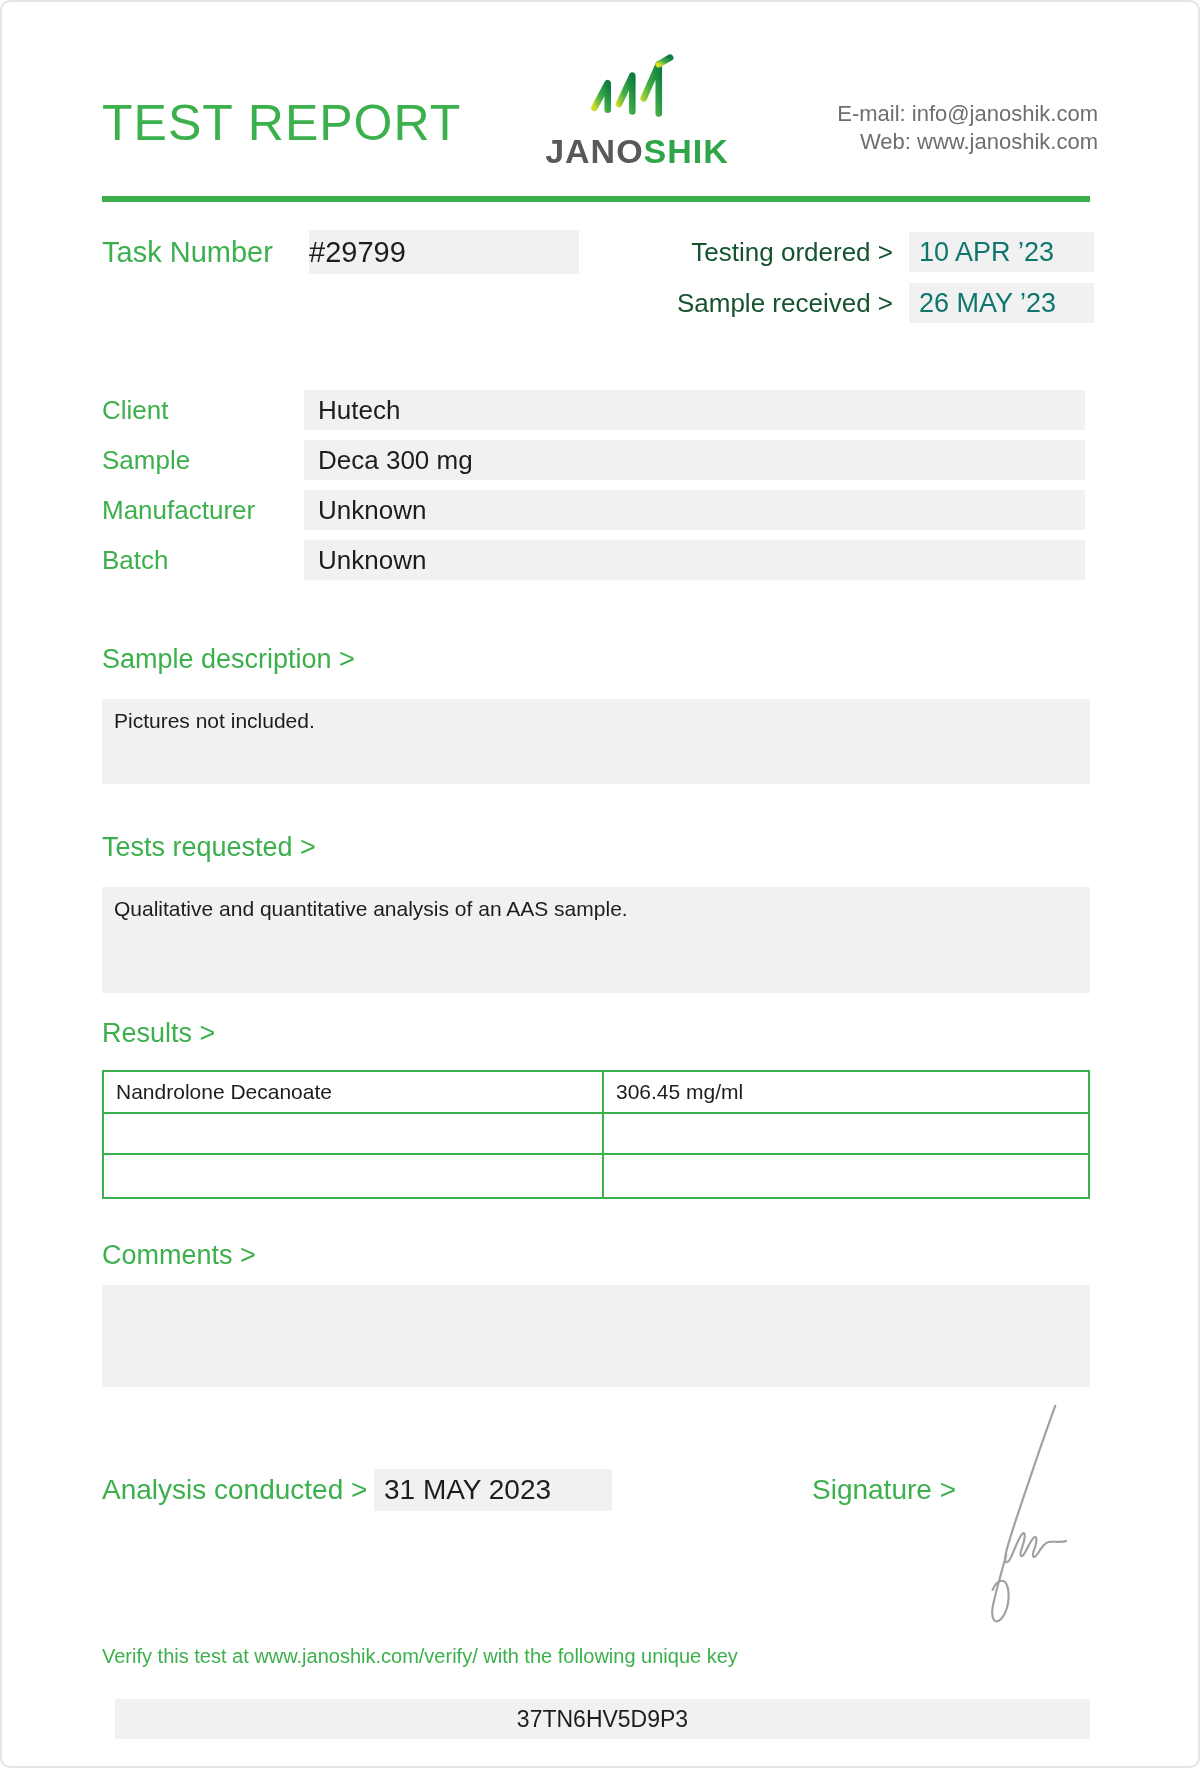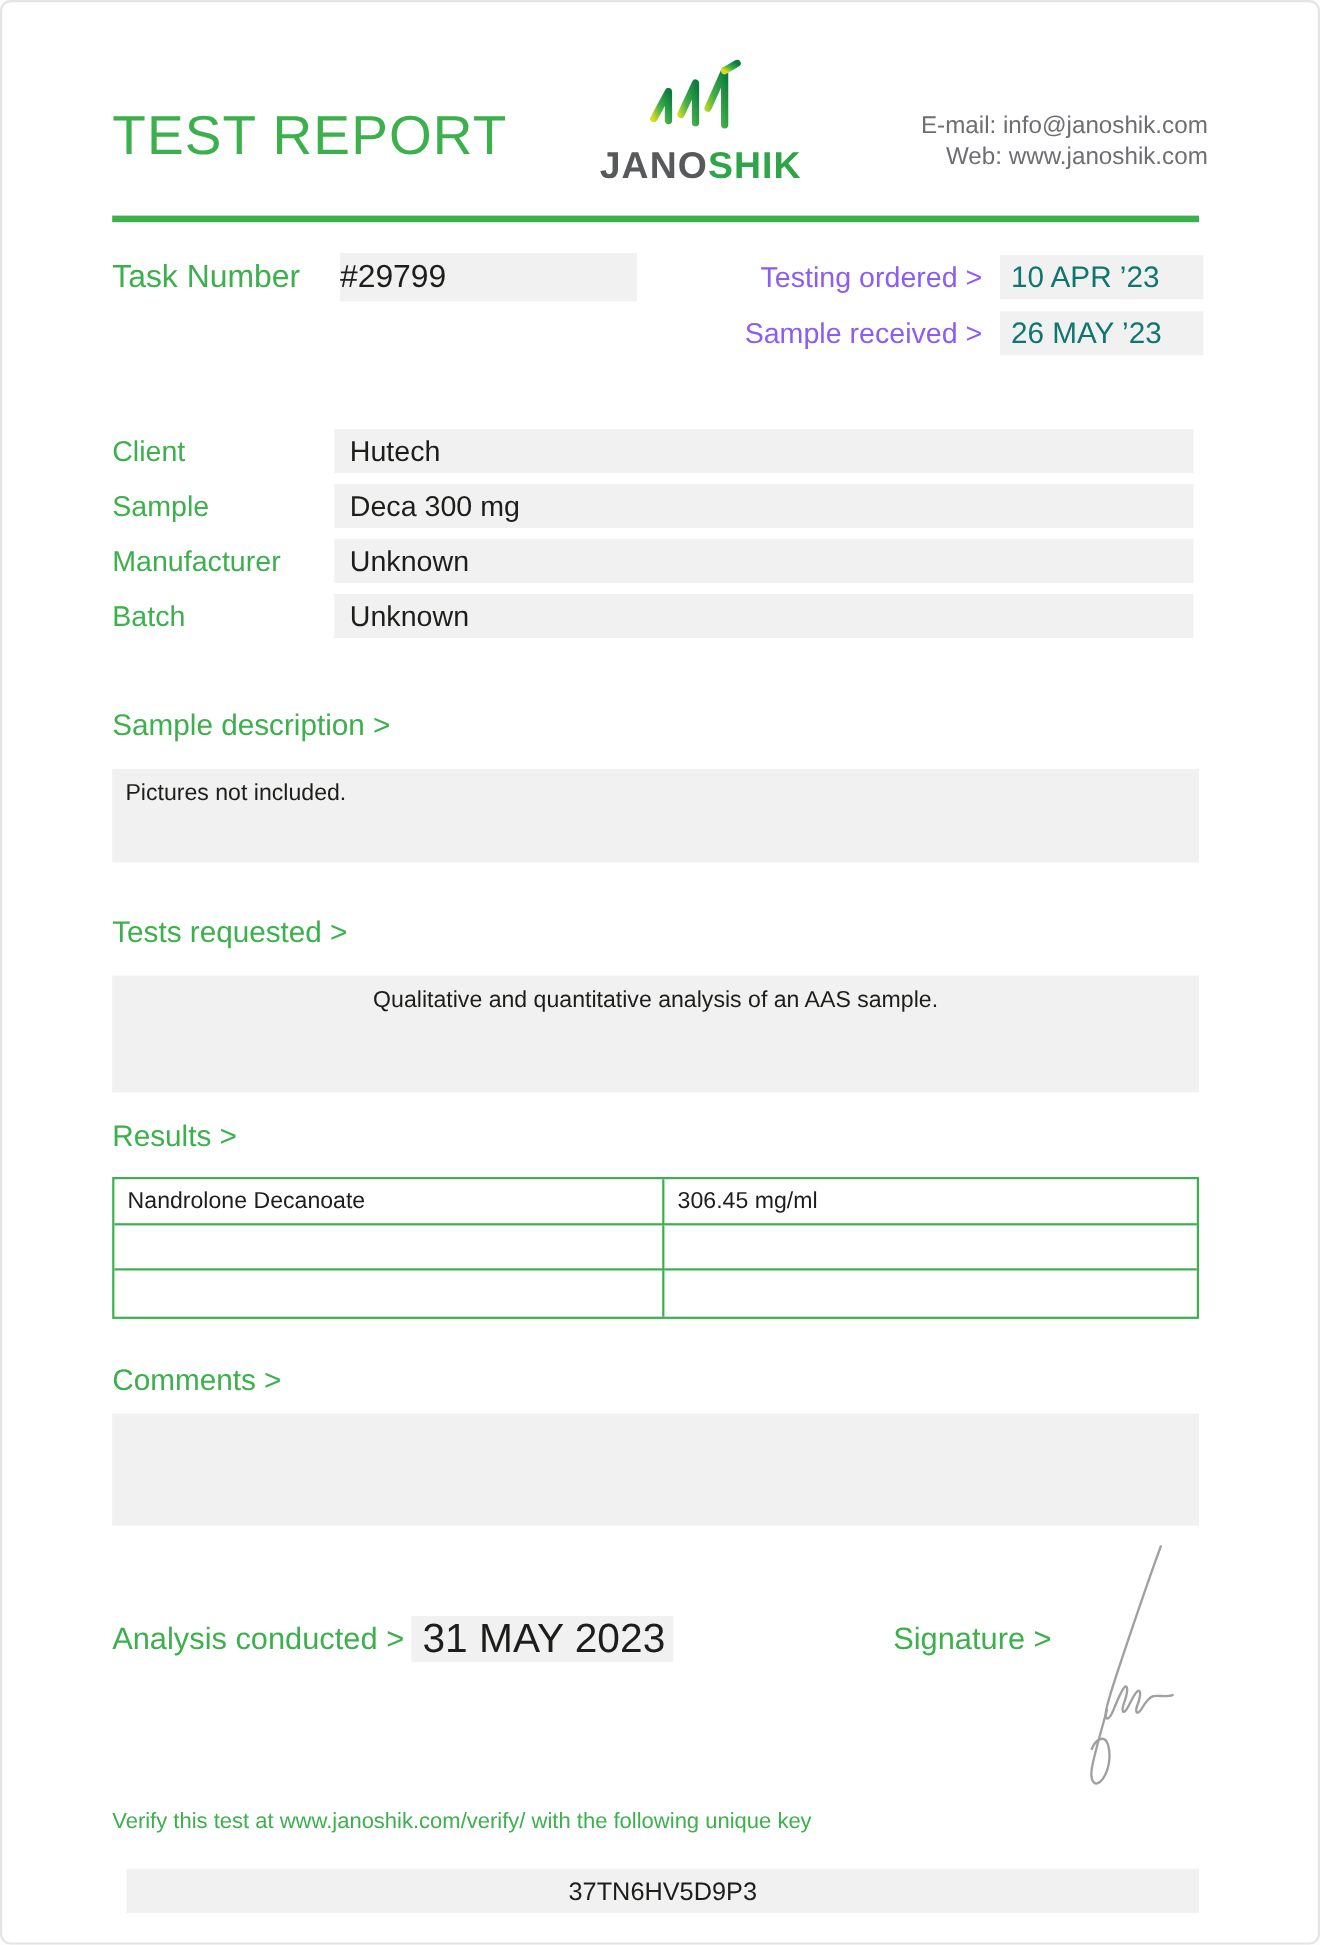--- a/index.html
+++ b/index.html
@@ -50,21 +50,21 @@
   .task-box {
     position: absolute; left: 307px; top: 228px; width: 270px; height: 44px;
     font-size: 29px; color: #1d1d1b;
   }
   .date-row { position: absolute; left: 600px; width: 492px; height: 40px; display: flex; }
   .date-row.r1 { top: 230px; }
   .date-row.r2 { top: 281px; }
   .date-label {
     flex: 1; text-align: center; padding-right: 16px;
     display: flex; align-items: center; justify-content: flex-end;
-    font-size: 26px; color: #8b5cf6; white-space: nowrap;
+    font-size: 26px; color: #14532d; white-space: nowrap;
   }
   .date-box { width: 185px; height: 40px; padding-left: 10px; font-size: 27px; color: #0f766e; }
 
   
   .info-row { position: absolute; left: 100px; width: 988px; height: 40px; }
   .info-label {
     position: absolute; left: 0; top: 0; height: 40px;
     display: flex; align-items: center; font-size: 26px; color: #3cb04c;
   }
   .info-box {
@@ -97,21 +97,21 @@
   .results-cell.last-col { border-right: none; }
   .results-cell.last-row { border-bottom: none; }
 
   
   .analysis-label {
     position: absolute; left: 100px; top: 1467px; height: 42px;
     display: flex; align-items: center; font-size: 28px; color: #3cb04c; white-space: nowrap;
   }
   .analysis-box {
     position: absolute; left: 372px; top: 1467px; width: 238px; height: 42px;
-    padding-left: 10px; font-size: 37px; color: #1d1d1b;
+    padding-left: 10px; font-size: 28px; color: #1d1d1b;
   }
   .signature-label {
     position: absolute; left: 810px; top: 1467px; height: 42px;
     display: flex; align-items: center; font-size: 28px; color: #3cb04c; white-space: nowrap;
   }
   .signature-img { position: absolute; left: 968px; top: 1398px; width: 100px; height: 235px; }
 
   .verify-text {
     position: absolute; left: 100px; top: 1643px;
     font-size: 20px; color: #3cb04c; white-space: nowrap;
@@ -189,21 +189,21 @@
   </div>
   <div class="info-row" style="top:538px">
     <div class="info-label">Batch</div>
     <div class="info-box gray-box">Unknown</div>
   </div>
 
   <div class="section-heading" style="top:642px">Sample description &gt;</div>
   <div class="section-box" style="top:697px; height:85px;">Pictures not included.</div>
 
   <div class="section-heading" style="top:830px">Tests requested &gt;</div>
-  <div class="section-box" style="top:885px; height:106px;text-align:center;">Qualitative and quantitative analysis of an AAS sample.</div>
+  <div class="section-box" style="top:885px; height:106px;">Qualitative and quantitative analysis of an AAS sample.</div>
 
   <div class="section-heading" style="top:1016px">Results &gt;</div>
   <div class="results-table">
     <div class="results-cell">Nandrolone Decanoate</div>
     <div class="results-cell last-col">306.45 mg/ml</div>
     <div class="results-cell"></div>
     <div class="results-cell last-col"></div>
     <div class="results-cell last-row"></div>
     <div class="results-cell last-col last-row"></div>
   </div>

